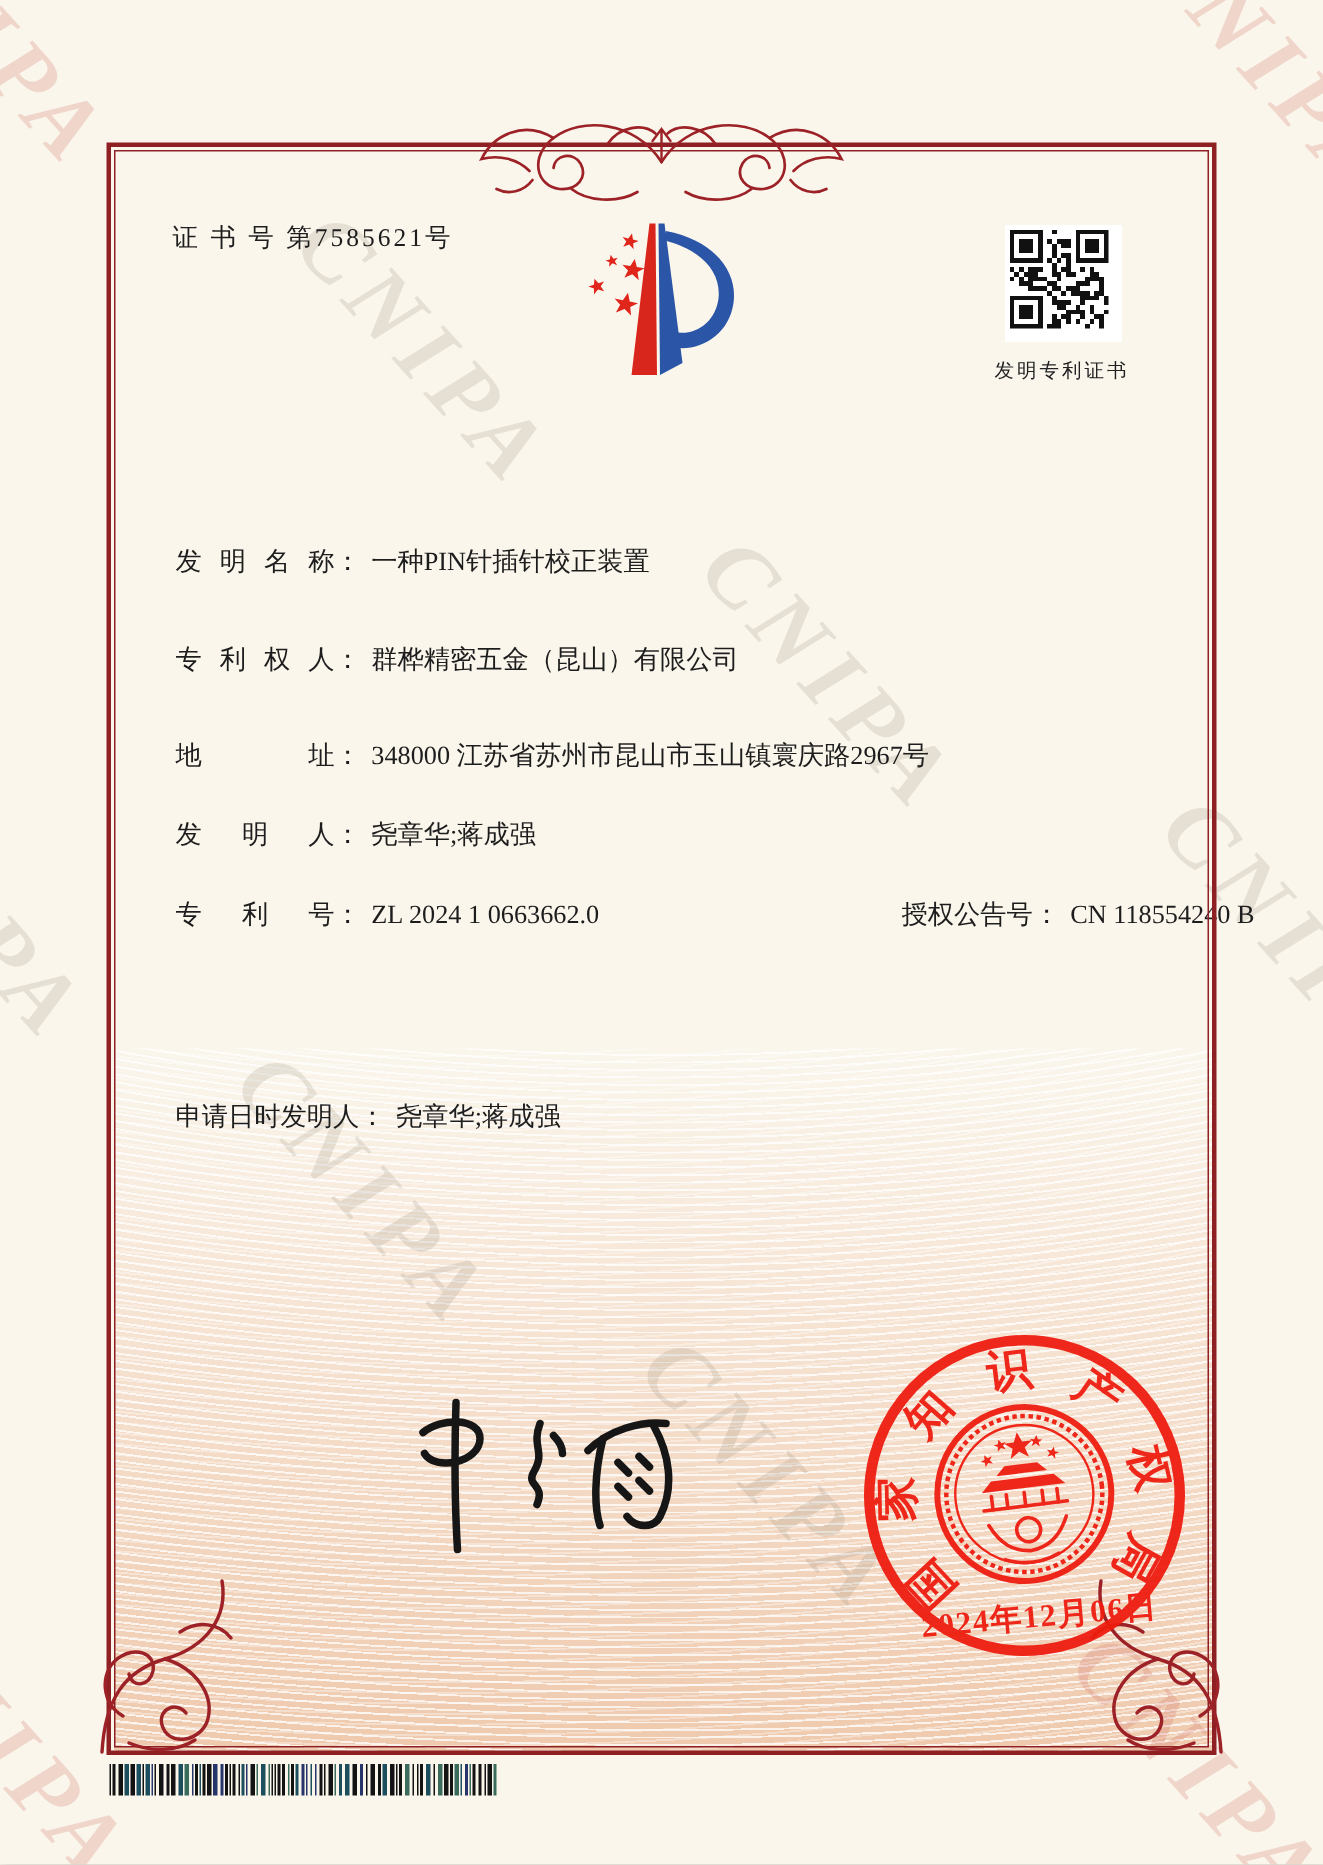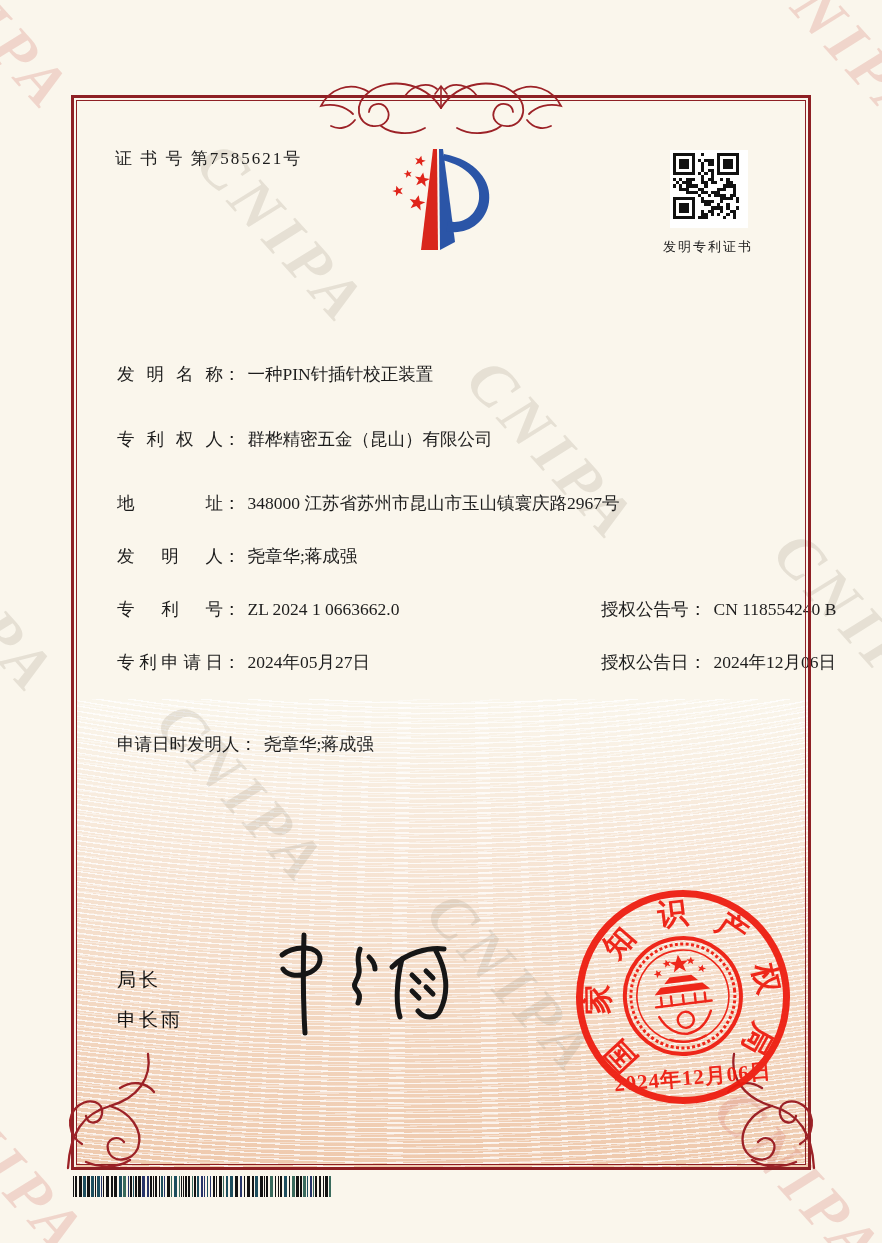--- a/index.html
+++ b/index.html
@@ -278,35 +278,25 @@
   </div>
   <div class="row" style="top:544px">
     <span class="lab">发明人</span><span>：</span><span class="val">尧章华;蒋成强</span>
   </div>
   <div class="row" style="top:597px;left:117px;width:690px">
     <span class="lab">专利号</span><span>：</span><span class="val">ZL 2024 1 0663662.0</span>
     <span class="col2">
       <span class="lab2">授权公告号</span><span>：</span><span class="val">CN 118554240 B</span>
     </span>
   </div>
-  <div class="row" style="top:650px;left:117px;width:690px">
-    <span class="lab">专利申请日</span><span>：</span><span class="val">2024年05月27日</span>
-    <span class="col2">
-      <span class="lab2">授权公告日</span><span>：</span><span class="val">2024年12月06日</span>
-    </span>
-  </div>
   <div class="row" style="top:732px">
     <span>申请日时发明人</span><span>：</span><span class="val">尧章华;蒋成强</span>
   </div>
 
 
-  <div class="signer">
-    <div>局长</div>
-    <div>申长雨</div>
-  </div>
 
   <svg class="signature" viewBox="0 0 210 118">
     <g fill="none" stroke="#161616" stroke-width="5" stroke-linecap="round" stroke-linejoin="round">
       <path d="M36,10 C35,42 35,76 37,108"></path>
       <path d="M14,30 C26,20 52,20 52,34 C52,50 22,56 15,44"></path>
       <path d="M92,24 C86,40 96,42 88,56 C82,66 96,64 90,78"></path>
       <path d="M101,32 C105,36 107,40 107,44"></path>
       <path d="M124,42 C138,28 160,22 176,24"></path>
       <path d="M134,34 C128,58 128,80 132,92"></path>
       <path d="M168,26 C178,44 182,66 172,86 C168,94 156,94 150,86"></path>

